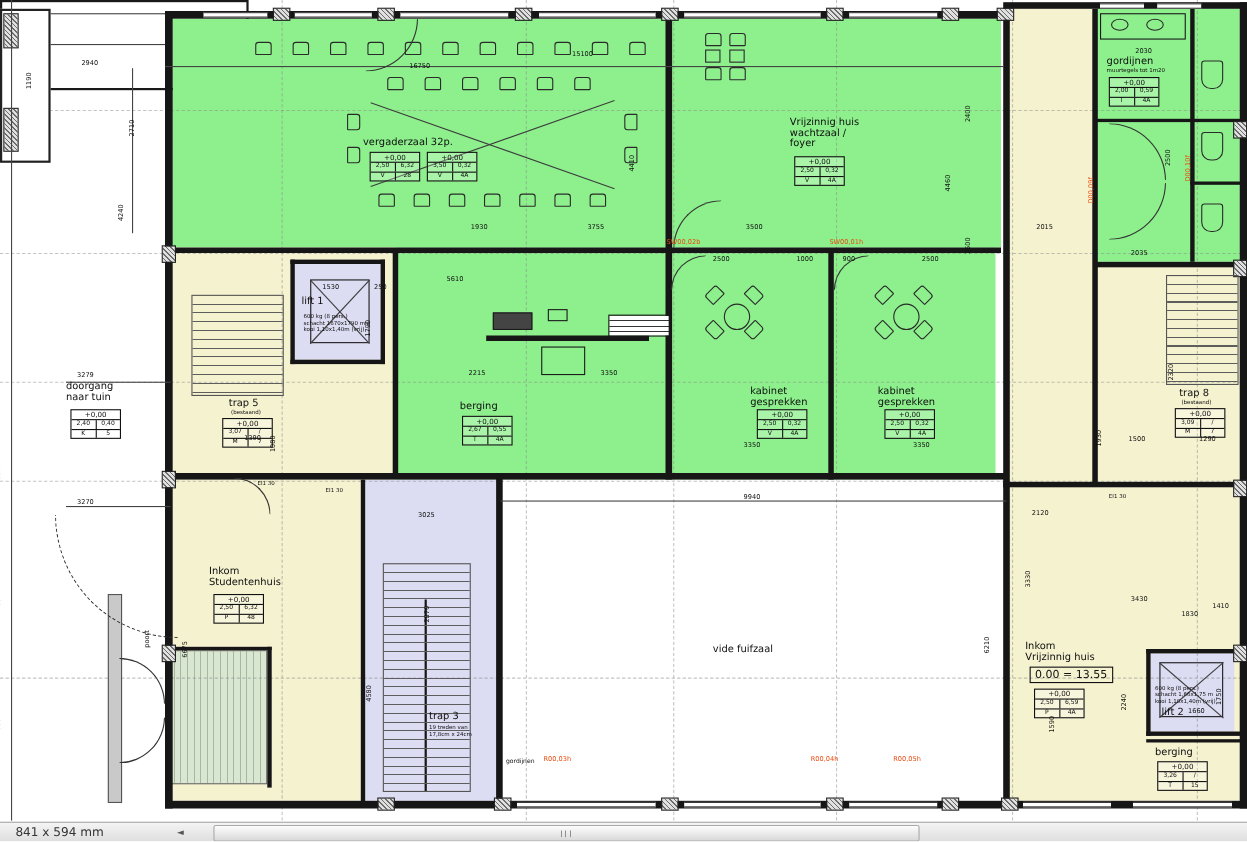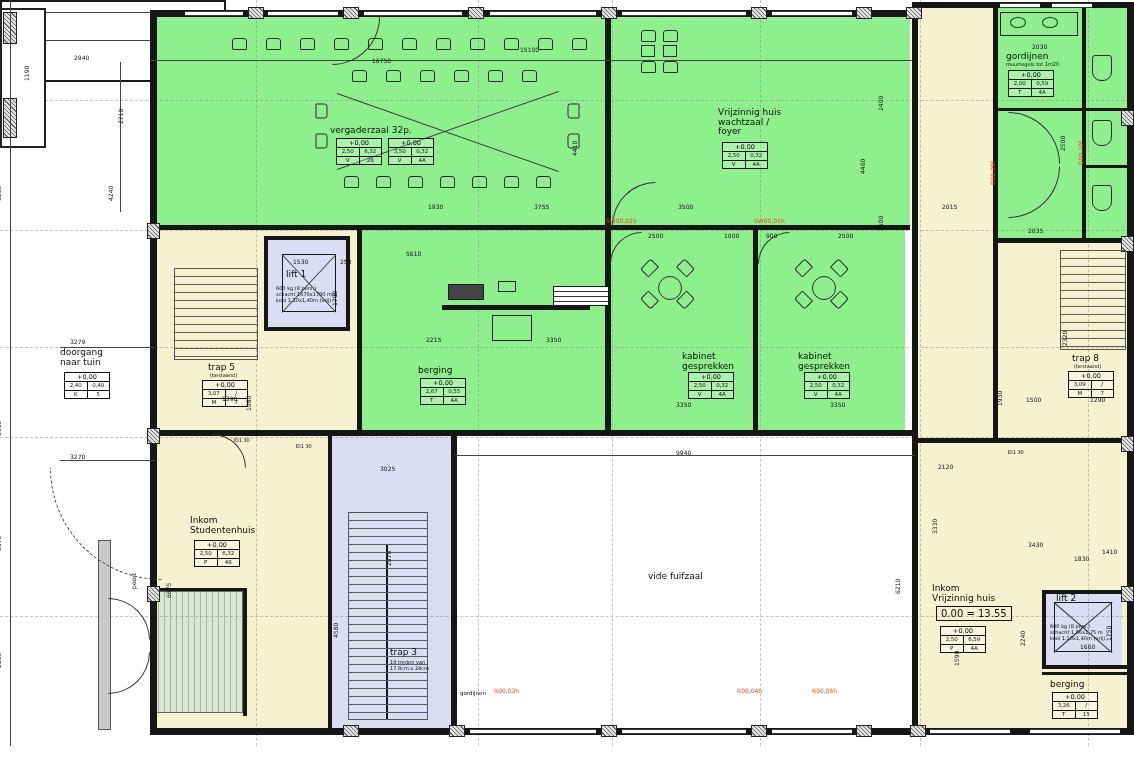--- a/index.html
+++ b/index.html
@@ -355,25 +355,25 @@
           <span>/</span>
         </div>
         <div>
           <span>M</span>
           <span>7</span>
         </div>
       </div>
   <div class="rl" style="left:390px;top:648px">trap 3</div>
   <div class="rs" style="left:390px;top:660px">19 treden van
 17,8cm x 24cm</div>
-  <div class="rl" style="left:286px;top:270px">lift 1</div>
+  <div class="rl" style="left:274px;top:270px">lift 1</div>
   <div class="rs" style="left:276px;top:286px">600 kg (8 pers.)
 schacht 1670x1790 mm
 kooi 1,10x1,40m (vrij)</div>
-  <div class="rl" style="left:1056px;top:594px">lift 2</div>
+  <div class="rl" style="left:1056px;top:644px">lift 2</div>
   <div class="rs" style="left:1050px;top:624px">600 kg (8 pers.)
 schacht 1,66x1,75 m
 kooi 1,10x1,40m (vrij)</div>
   <div class="rl" style="left:60px;top:348px">doorgang
 naar tuin</div>
   <div class="rt" style="left:64px;top:372px">
         <div class="h">+0,00</div>
         <div>
           <span>2,40</span>
           <span>0,40</span>
@@ -403,21 +403,21 @@
         <div class="h">+0,00</div>
         <div>
           <span>2,50</span>
           <span>6,59</span>
         </div>
         <div>
           <span>P</span>
           <span>4A</span>
         </div>
       </div>
-  <div class="rl" style="left:648px;top:572px">vide fuifzaal</div>
+  <div class="rl" style="left:648px;top:587px">vide fuifzaal</div>
   <div class="rl" style="left:1050px;top:680px">berging</div>
   <div class="rt" style="left:1052px;top:692px">
         <div class="h">+0,00</div>
         <div>
           <span>3,26</span>
           <span>/</span>
         </div>
         <div>
           <span>T</span>
           <span>15</span>
@@ -488,13 +488,22 @@
   <i class="dim" style="left:1032px;top:44px">2030</i>
   <i class="dim" style="left:1028px;top:228px">2035</i>
   <i class="dim v" style="left:1066px;top:145px">2500</i>
   <i class="dim" style="left:942px;top:204px">2015</i>
   <i class="dim" style="left:1080px;top:644px">1660</i>
   <i class="dim v" style="left:1112px;top:635px">1750</i>
   <i class="dim v" style="left:1026px;top:640px">2240</i>
   <i class="dim v" style="left:960px;top:660px">1590</i>
 </div>
 
+<div id="statusbar">
+  <span id="sb-label">841 x 594 mm</span>
+  <span id="sb-arrow">◄</span>
+  <span id="sb-track">
+    <span id="sb-thumb">
+          <span class="grip"></span>
+        </span>
+  </span>
 </div>
+</div>
 
 </body></html>

